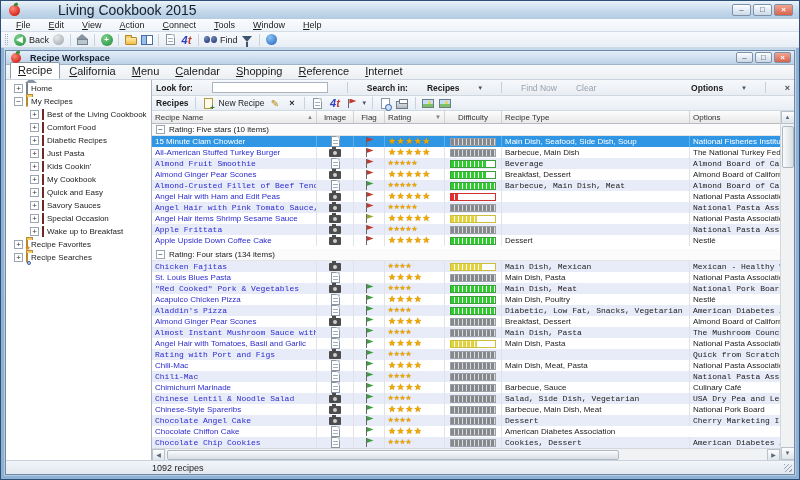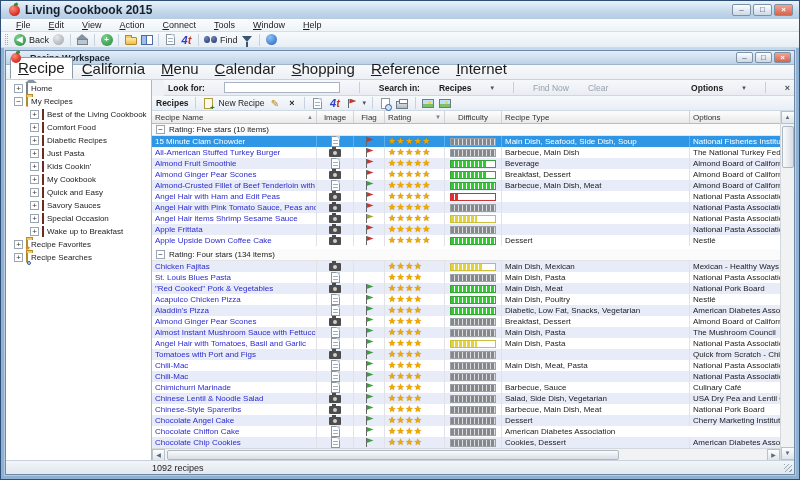--- a/index.html
+++ b/index.html
@@ -10,21 +10,21 @@
     background:linear-gradient(#c8daec,#b2c9e0);
     box-shadow: inset 0 0 0 3px #8fb1d4; }
 
   
   .titlebar { height:18px; display:flex; align-items:center; padding:0 6px 0 8px;
     background:linear-gradient(#e9f2fa,#c3d7ea 60%,#b4cbe2); }
   .app-icon { width:11px; height:11px; border-radius:50%;
     background:radial-gradient(circle at 35% 30%, #ff8a7a, #d62b1f 70%); position:relative; margin-right:5px; flex:none;}
   .app-icon::after { content:''; position:absolute; top:-2px; left:5px; width:4px; height:3px;
     background:#3d8a2e; border-radius:1px; transform:rotate(-25deg); }
-  .title-text { font-size:12px; font-weight:bold; color:#15202e; }
+  .title-text { font-size:14px; font-weight:normal; color:#15202e;margin-left:33px; }
   .winbtns { margin-left:auto; display:flex; gap:2px; }
   .wbtn { width:19px; height:12px; border:1px solid #7d92a8; border-radius:2px;
     background:linear-gradient(#fdfeff,#ccd9e6); font-size:8px; line-height:10px; text-align:center; color:#31425a; }
   .wbtn.close { background:linear-gradient(#f2a492,#d8644c); color:#fff; font-weight:bold; }
   .wbtn.sm { width:17px; height:11px; line-height:9px; }
 
   
   .menubar { height:13px; display:flex; align-items:center; background:linear-gradient(#fafcfe,#eef3f8);
     border-bottom:1px solid #d4dde8; padding-left:6px; }
   .menu-item { display:inline-block; font-size:9px; color:#1c1c1c; padding:0 9px; }
@@ -70,42 +70,42 @@
   .caret { font-size:7px; color:#44505c; }
 
   
   .workspace { position:absolute; left:4px; right:4px; top:49px; bottom:4px;
     border:1px solid #6f8aa6; background:#eef1f5; display:flex; flex-direction:column; }
   .ws-titlebar { height:14px; display:flex; align-items:center; padding:0 3px 0 5px;
     background:linear-gradient(#e3eefa,#bdd2e6); border-bottom:1px solid #9fb4c8; }
   .ws-title { font-size:9px; font-weight:bold; color:#15202e; margin-left:4px; }
   .ws-tabs { height:15px; display:flex; align-items:flex-end; background:linear-gradient(#f8fafc,#eceff3);
     border-bottom:1px solid #c9d2dc; padding-left:4px; gap:2px;}
-  .tab { font-size:15px; color:#1c1c1c; padding:1px 7px 2px; }
+  .tab { font-size:11px; color:#1c1c1c; padding:1px 7px 2px; }
   .tab::first-letter { text-decoration:underline; }
   .tab.active { background:#fff; border:1px solid #8d9aa8; border-bottom-color:#fff; border-radius:2px 2px 0 0; }
 
   .ws-content { flex:1; display:flex; overflow:hidden; }
 
   
   .tree-panel { width:146px; flex:none; background:#fff; border-right:1px solid #aab6c2; overflow:hidden; padding-top:2px;}
   .tree-item { height:13px; display:flex; align-items:center; gap:3px; font-size:8px; color:#1c1c1c; white-space:nowrap;}
   .exp { width:9px; height:9px; flex:none; border:1px solid #9aa6b4; background:#fff; color:#333;
     font-size:8px; line-height:7px; text-align:center; }
   .i-book { width:11px; height:8px; flex:none; background:#a34438; border:1px solid #6e2a22; position:relative; }
   .i-book::before { content:''; position:absolute; left:1px; right:1px; top:1px; height:2px; background:#ece6da;}
   .mini { transform:scale(0.9); }
   .ifwrap { position:relative; flex:none; }
   .ov-star { position:absolute; right:-3px; bottom:-3px; font-size:7px; color:#e08818; }
   .ov-mag { position:absolute; right:-3px; bottom:-3px; width:4px; height:4px; border:1px solid #345a9a; border-radius:50%; background:#cfe0f4;}
 
   
   .right-panel { flex:1; display:flex; flex-direction:column; overflow:hidden; }
   .search-row { height:16px; display:flex; align-items:center; background:linear-gradient(#f6f8fb,#e9edf2);
-    border-bottom:1px solid #cfd7e0; padding:0 4px; gap:19px; font-size:8.5px; color:#1c1c1c;margin-left:12px;}
+    border-bottom:1px solid #cfd7e0; padding:0 4px; gap:19px; font-size:8.5px; color:#1c1c1c;}
   .search-row .lbl { font-weight:bold; }
   .search-input { flex:1; height:11px; border:1px solid #a8b4c2; background:#fff; font-size:8px; padding:0 2px; }
   .dim { color:#97a2ae; }
   .vline { width:1px; height:11px; background:#c6d0da; }
   .xsmall { font-size:9px; color:#44505c; font-weight:bold; }
 
   .recipes-toolbar { height:15px; display:flex; align-items:center; background:linear-gradient(#f7fafd,#e8eef5);
     border-bottom:1px solid #cfd9e4; padding:0 4px; gap:4px; }
   .rt-title { font-size:8.5px; font-weight:bold; color:#1c1c1c; }
   .rt-label { font-size:8.5px; color:#1c1c1c; }
@@ -114,21 +114,21 @@
   .grid { flex:1; display:flex; flex-direction:column; overflow:hidden; position:relative; background:#fff; }
   .grid-inner { position:absolute; inset:0 14px 0 0; display:flex; flex-direction:column; overflow:hidden;}
   .ghead { height:13px; flex:none; display:flex; background:linear-gradient(#fdfdfd,#e9e9ea); border-bottom:1px solid #b8bcc2;}
   .hc { font-size:8px; color:#333; padding:1px 3px; border-right:1px solid #cfd3d8; display:flex; align-items:center; white-space:nowrap; overflow:hidden;}
   .hc .sort { margin-left:auto; font-size:6px; color:#7b828a; }
   .gbody { flex:1; overflow:hidden; }
   .group-row { height:12px; display:flex; align-items:center; gap:4px; background:#fbfbfb;
     border-bottom:1px solid #e4e4e4; padding-left:4px; font-size:8px; color:#222; }
   .group-gap { height:3px; background:#fff; }
   .row { height:11px; display:flex; align-items:stretch; background:#fff; }
-  .row.alt { background:#e8ebf8; }
+  .row.alt { background:#e8ebf8;font-family:Liberation Mono, monospace; }
   .row.selected { background:#2e96e4; }
   .row.selected .c { color:#fff !important; border-right-color:#5cb0ec; }
   .c { font-size:8px; color:#222; padding:0 3px; border-right:1px solid #e0e2e8; white-space:nowrap; overflow:hidden; display:flex; align-items:center;}
   .col-name { width:165px; flex:none; } .row .col-name { color:#2b2bcf; }
   .col-img  { width:37px; flex:none; justify-content:center;}
   .col-flag { width:31px; flex:none; justify-content:center;}
   .col-rate { width:60px; flex:none; }
   .col-diff { width:57px; flex:none; justify-content:center;}
   .col-type { width:188px; flex:none; }
   .col-src  { flex:1; border-right:none; }
@@ -812,21 +812,21 @@
                   </div>
                   <div class="c col-diff">
                     <span class="gauge g-yellow">
                       <span class="fill" style="width: 60%;"></span>
                     </span>
                   </div>
                   <div class="c col-type">Main Dish, Pasta</div>
                   <div class="c col-src">National Pasta Association</div>
                 </div>
                 <div class="row alt">
-                  <div class="c col-name">Tomatoes with Port and Figs</div>
+                  <div class="c col-name">Rating with Port and Figs</div>
                   <div class="c col-img">
                     <span class="cam"></span>
                   </div>
                   <div class="c col-flag">
                     <span class="flagic">
                       <span class="pennant" style="background: rgb(63, 158, 66);"></span>
                     </span>
                   </div>
                   <div class="c col-rate">
                     <span class="stars">★★★★</span>

